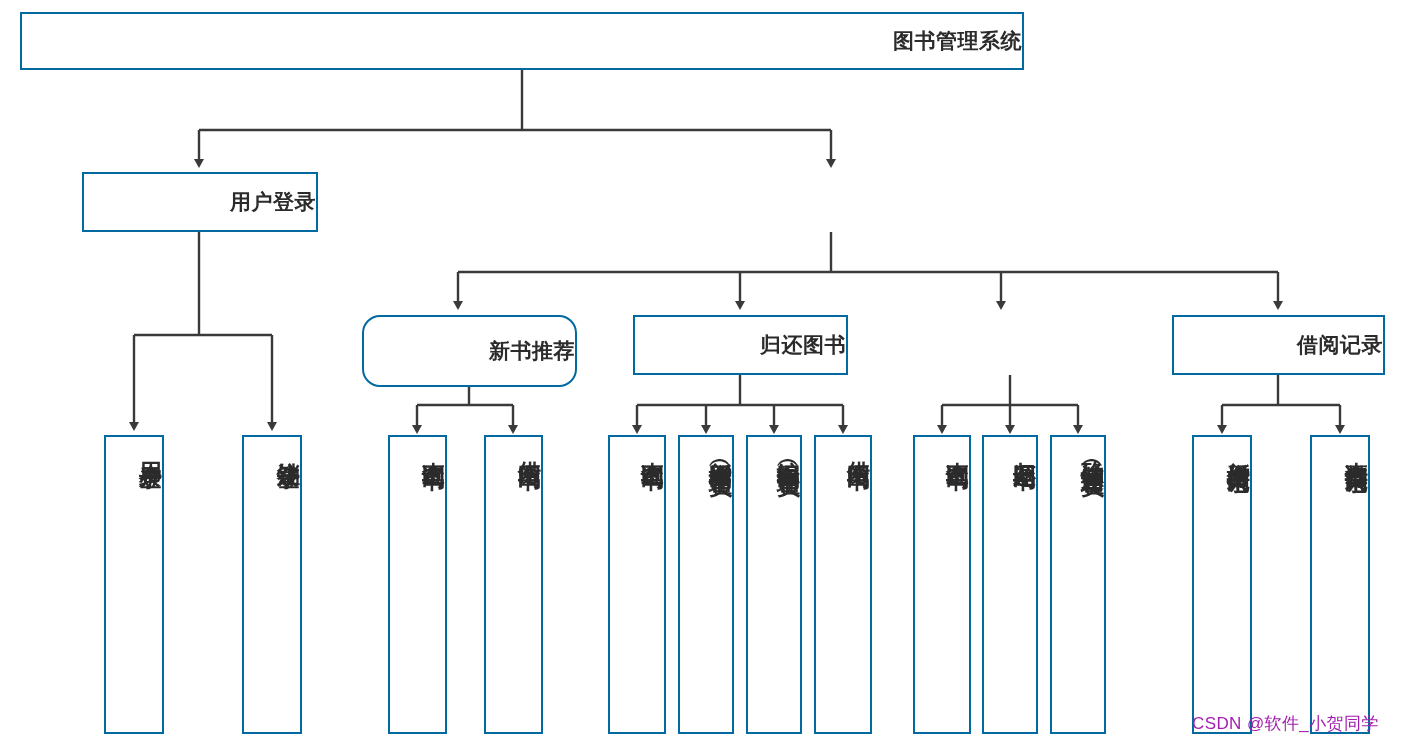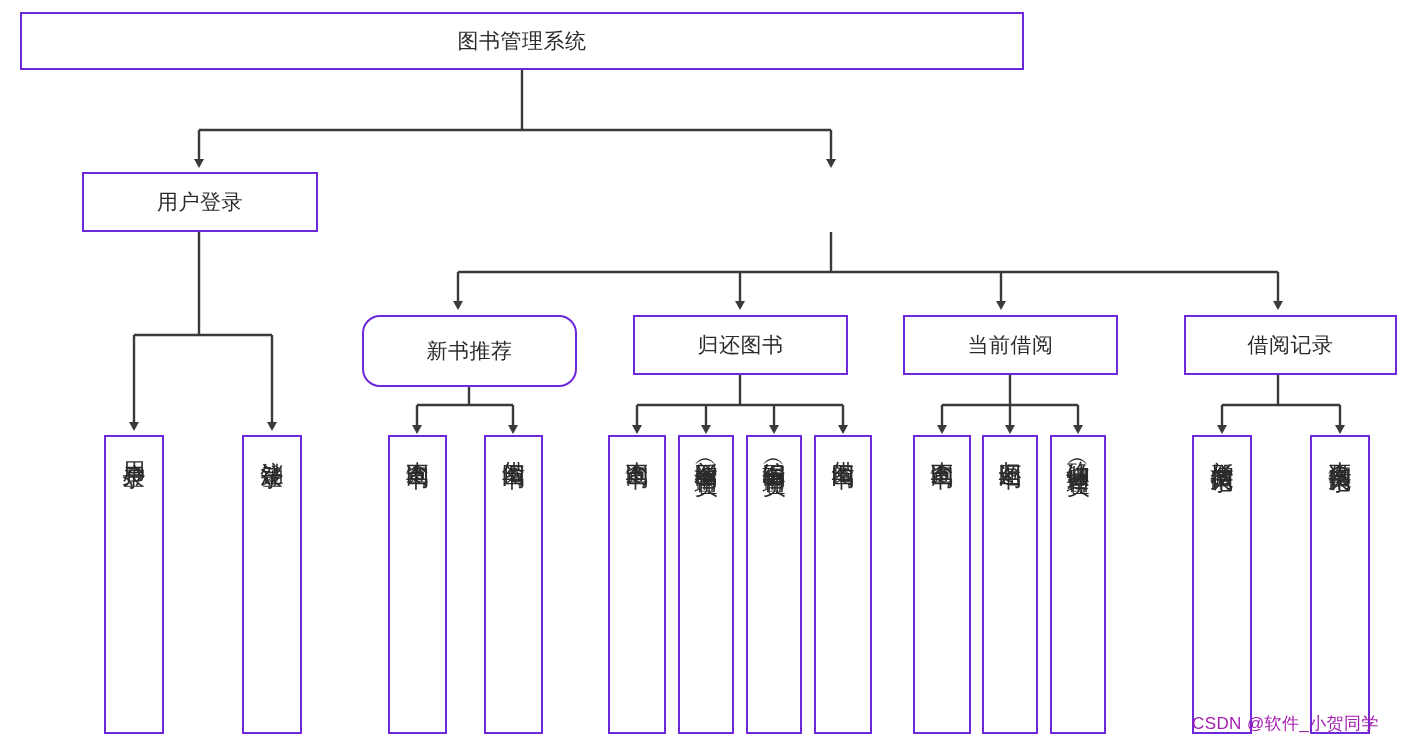--- a/index.html
+++ b/index.html
@@ -21,26 +21,27 @@
     position: absolute;
     left: 0;
     top: 0;
     width: 1405px;
     height: 747px;
     pointer-events: none;
   }
   .node {
     position: absolute;
     box-sizing: border-box;
-    border: 2px solid #6d28d9;
+    border: 2px solid #0369a1;
     background: #ffffff;
     display: flex;
     align-items: center;
-    justify-content: center;
+    justify-content: flex-end;
     color: #2b2b2b;
+    font-weight: bold;
   }
   .node-label {
     display: block;
     text-align: center;
     line-height: 1.12;
     color: #2b2b2b;
     white-space: pre;
   }
   .h-node .node-label {
     font-size: 21px;
@@ -137,25 +138,22 @@
 
 
   <div class="node h-node" style="left:362px; top:315px; width:215px; height:72px;border-radius:18px;">
     <span class="node-label">新书推荐</span>
   </div>
 
   <div class="node h-node" style="left:633px; top:315px; width:215px; height:60px;">
     <span class="node-label">归还图书</span>
   </div>
 
-  <div class="node h-node" style="left:903px; top:315px; width:215px; height:60px;">
-    <span class="node-label">当前借阅</span>
-  </div>
-
-  <div class="node h-node" style="left:1172px; top:315px; width:213px; height:60px;margin-left:12px;">
+
+  <div class="node h-node" style="left:1172px; top:315px; width:213px; height:60px;">
     <span class="node-label">借阅记录</span>
   </div>
 
   <div class="node v-node" style="left:104px; top:435px; width:60px; height:299px;">
     <span class="node-label">用户登录</span>
   </div>
   <div class="node v-node" style="left:242px; top:435px; width:60px; height:299px;">
     <span class="node-label">注销登录</span>
   </div>
 

